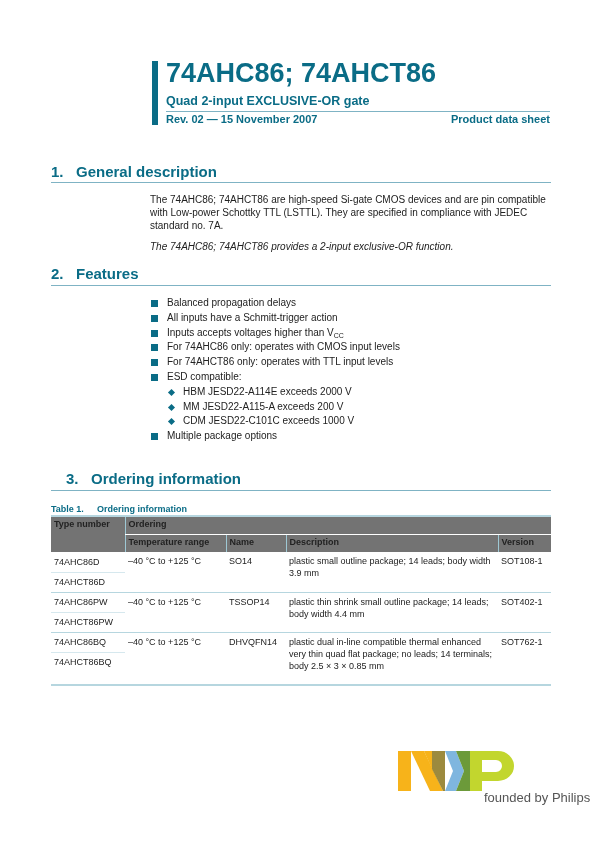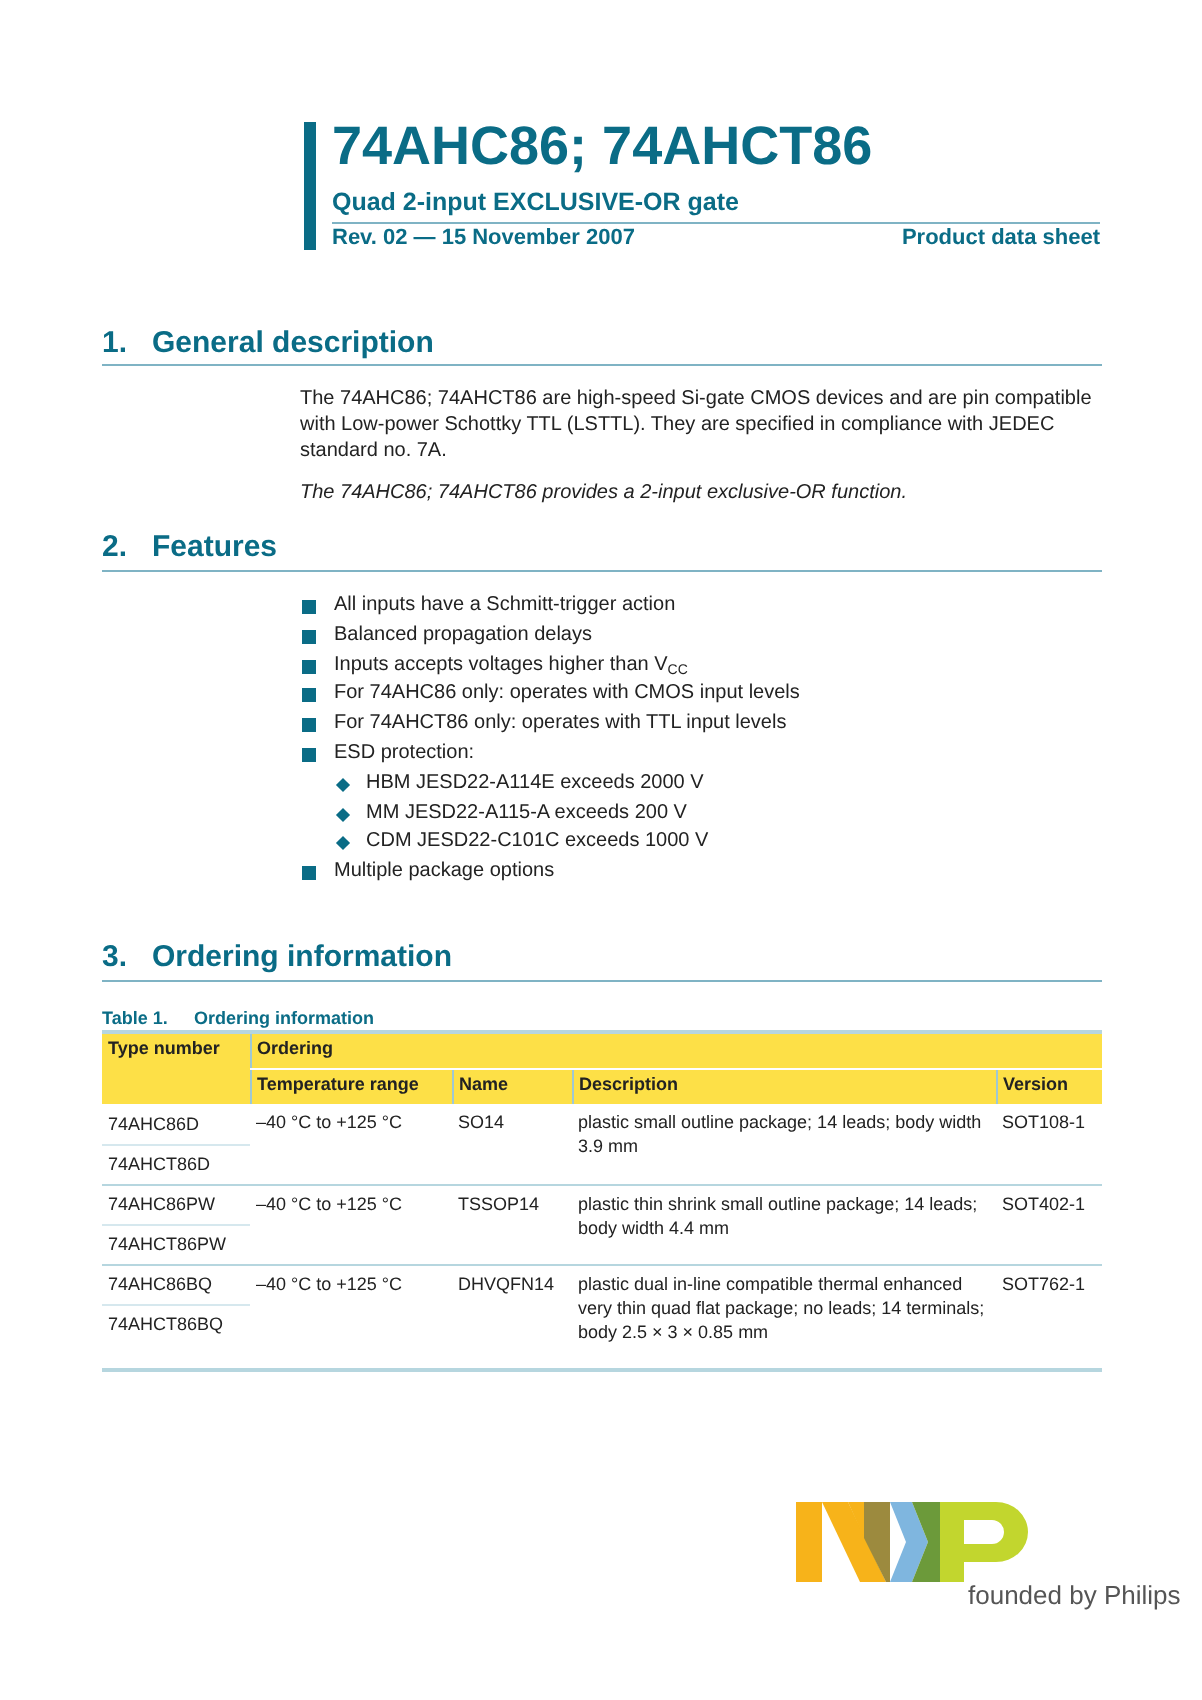--- a/index.html
+++ b/index.html
@@ -27,21 +27,21 @@
   .feat-item { position: relative; height: 14.8px; font-size: 10px; line-height: 14.8px; padding-left: 17px; white-space: nowrap; }
   .feat-item .bullet { position: absolute; left: 1px; top: 4px; width: 7px; height: 7px; background: #0a6c86; }
   .feat-item.sub { padding-left: 33px; }
   .feat-item.sub .diamond { position: absolute; left: 19px; top: 5px; width: 5px; height: 5px; background: #0a6c86; transform: rotate(45deg); }
   sub { font-size: 7px; vertical-align: -2px; }
 
   
   .tbl-caption { position: absolute; left: 51px; top: 504px; font-size: 9px; font-weight: bold; color: #0a6c86; white-space: nowrap; }
   .tbl-caption .lbl { display: inline-block; width: 46px; }
   table.ord { position: absolute; left: 51px; top: 515px; width: 500px; border-collapse: collapse; font-size: 9px; color: #222; }
-  table.ord th { background: #fde047; text-align: left; font-weight: bold; padding: 2px 3px; height: 13px; vertical-align: top; }
+  table.ord th { background: #737373; text-align: left; font-weight: bold; padding: 2px 3px; height: 13px; vertical-align: top; }
   table.ord th.bl, table.ord td.bl { border-left: 1px solid #ffffff; }
   table.ord th.bl { border-left: 1px solid #9ec8d4; }
   table.ord tr.h1 th { border-top: 2px solid #b6d6df; border-bottom: 1px solid #ffffff; }
   table.ord tr.h2 th { border-bottom: 0; }
   table.ord td { padding: 3px 3px 2px 3px; vertical-align: top; line-height: 12px; }
   table.ord td.type { height: 14px; margin-top: 24px; }
   table.ord tr.r-top td.type { border-bottom: 1px solid #d6e8ee; }
   table.ord tr.grp-end td { border-bottom: 1px solid #b6d6df; }
   table.ord tr.last td { border-bottom: 2px solid #b6d6df; }
 
@@ -65,33 +65,33 @@
 <div class="sec-line" style="top:182px;"></div>
 <div class="para" style="top:193px;">The 74AHC86; 74AHCT86 are high-speed Si-gate CMOS devices and are pin compatible with Low-power Schottky TTL (LSTTL). They are specified in compliance with JEDEC standard no. 7A.</div>
 <div class="para" style="top:240px;font-style:italic;">The 74AHC86; 74AHCT86 provides a 2-input exclusive-OR function.</div>
 
 <div class="sec-title" style="top:265px;">
   <span class="num">2.</span><span>Features</span>
 </div>
 <div class="sec-line" style="top:285px;"></div>
 
 <div class="feat">
+  <div class="feat-item"><span class="bullet"></span><span>Balanced propagation delays</span></div>
   <div class="feat-item"><span class="bullet"></span><span>All inputs have a Schmitt-trigger action</span></div>
-  <div class="feat-item"><span class="bullet"></span><span>Balanced propagation delays</span></div>
   <div class="feat-item"><span class="bullet"></span><span>Inputs accepts voltages higher than V</span><sub>CC</sub></div>
   <div class="feat-item"><span class="bullet"></span><span>For 74AHC86 only: operates with CMOS input levels</span></div>
   <div class="feat-item"><span class="bullet"></span><span>For 74AHCT86 only: operates with TTL input levels</span></div>
-  <div class="feat-item"><span class="bullet"></span><span>ESD protection:</span></div>
+  <div class="feat-item"><span class="bullet"></span><span>ESD compatible:</span></div>
   <div class="feat-item sub"><span class="diamond"></span><span>HBM JESD22-A114E exceeds 2000 V</span></div>
   <div class="feat-item sub"><span class="diamond"></span><span>MM JESD22-A115-A exceeds 200 V</span></div>
   <div class="feat-item sub"><span class="diamond"></span><span>CDM JESD22-C101C exceeds 1000 V</span></div>
   <div class="feat-item"><span class="bullet"></span><span>Multiple package options</span></div>
 </div>
 
-<div class="sec-title" style="top:470px;">
+<div class="sec-title" style="top:470px;margin-left:15px;">
   <span class="num">3.</span><span>Ordering information</span>
 </div>
 <div class="sec-line" style="top:490px;"></div>
 
 <div class="tbl-caption">
   <span class="lbl">Table 1.</span><span>Ordering information</span>
 </div>
 
 <table class="ord">
   <colgroup>

